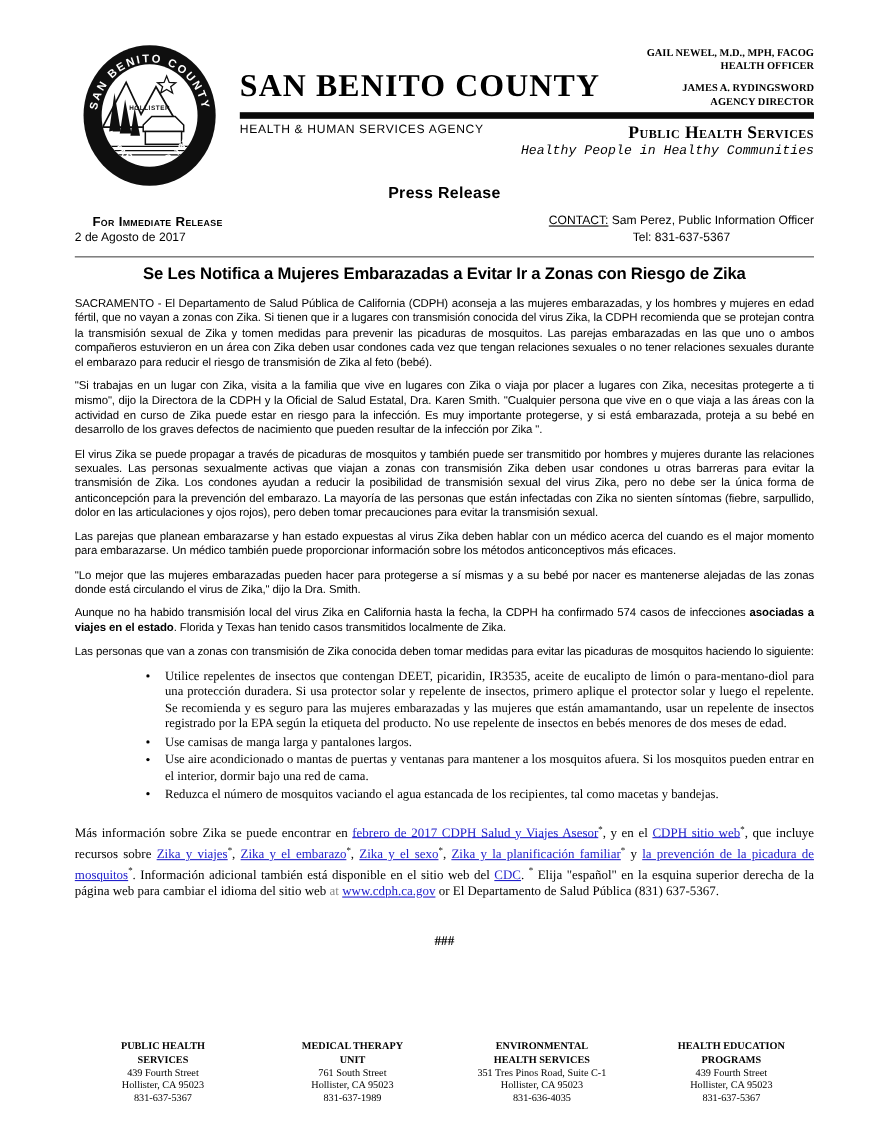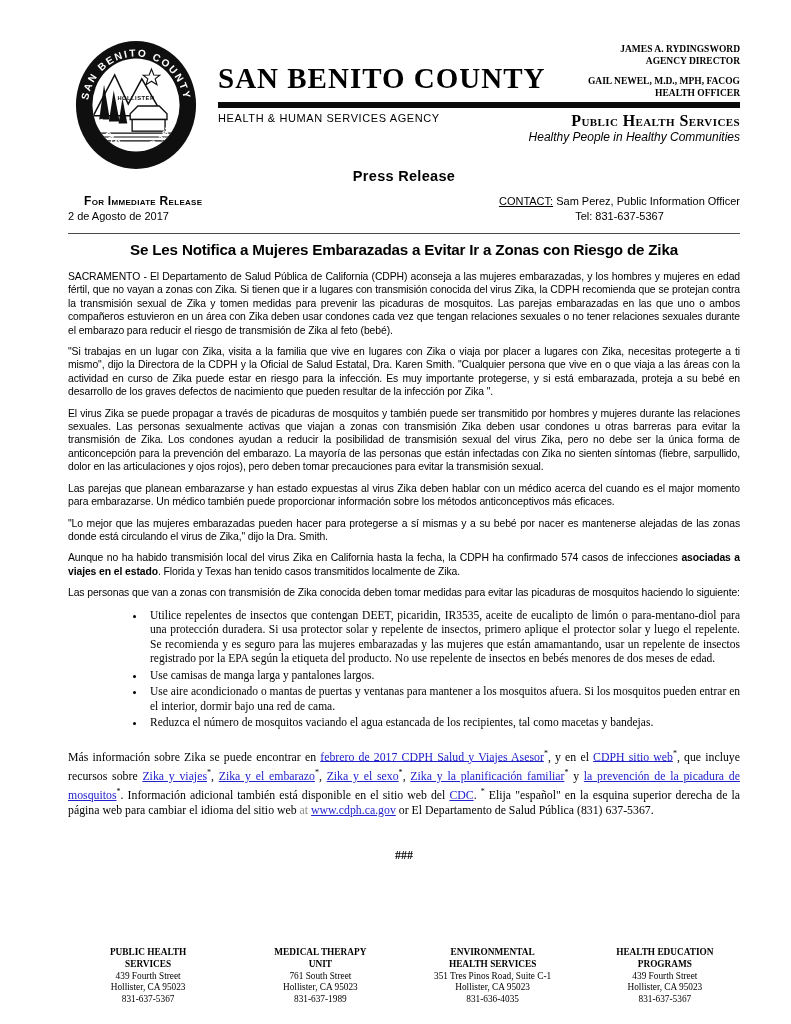--- a/index.html
+++ b/index.html
@@ -27,21 +27,21 @@
   .officials { position:absolute; right:0; top:2px; text-align:right;
     font-family:"Liberation Serif", serif; font-weight:bold; font-size:9.5px; line-height:11.5px; }
   .official { margin-bottom:9px; }
   .division {
     position:absolute; right:0; top:70px; text-align:right;
     font-family:"Liberation Serif", serif; font-weight:bold;
     font-variant:small-caps; font-size:16px; letter-spacing:0.4px;
   }
   .tagline {
     position:absolute; right:0; top:88px; text-align:right;
-    font-family:Liberation Sans, sans-serif; font-style:italic; font-size:12px;
+    font-family:Liberation Mono, monospace; font-style:italic; font-size:12px;
   }
 
   .pr-label { text-align:center; font-weight:bold; font-size:14.5px; margin:8px 0 10px; letter-spacing:0.3px; }
 
   
   .release-row { display:flex; justify-content:space-between; font-size:11px; line-height:15px; }
   .release-left .caps { font-weight:bold; font-variant:small-caps; letter-spacing:0.3px; font-size:12px;padding-left:16px; }
   .release-right { text-align:left; }
   .contact-label { font-weight:normal; text-decoration:underline; }
   .contact-tel { text-align:center; }
@@ -104,26 +104,26 @@
           <textPath href="#arcBot" startOffset="50%" text-anchor="middle">ESTABLISHED 1874</textPath>
         </text>
       </svg>
 
       <div class="masthead-name">SAN BENITO COUNTY</div>
       <div class="thick-bar"></div>
       <div class="masthead-agency">HEALTH &amp; HUMAN SERVICES AGENCY</div>
 
       <div class="officials">
         <div class="official">
+          <div>GAIL NEWEL, M.D., MPH, FACOG</div>
+          <div>HEALTH OFFICER</div>
+        </div>
+        <div class="official">
           <div>JAMES A. RYDINGSWORD</div>
           <div>AGENCY DIRECTOR</div>
-        </div>
-        <div class="official">
-          <div>GAIL NEWEL, M.D., MPH, FACOG</div>
-          <div>HEALTH OFFICER</div>
         </div>
       </div>
       <div class="division">Public Health Services</div>
       <div class="tagline">Healthy People in Healthy Communities</div>
     </div>
 
     <div class="pr-label">Press Release</div>
 
     <div class="release-row">
       <div class="release-left">

